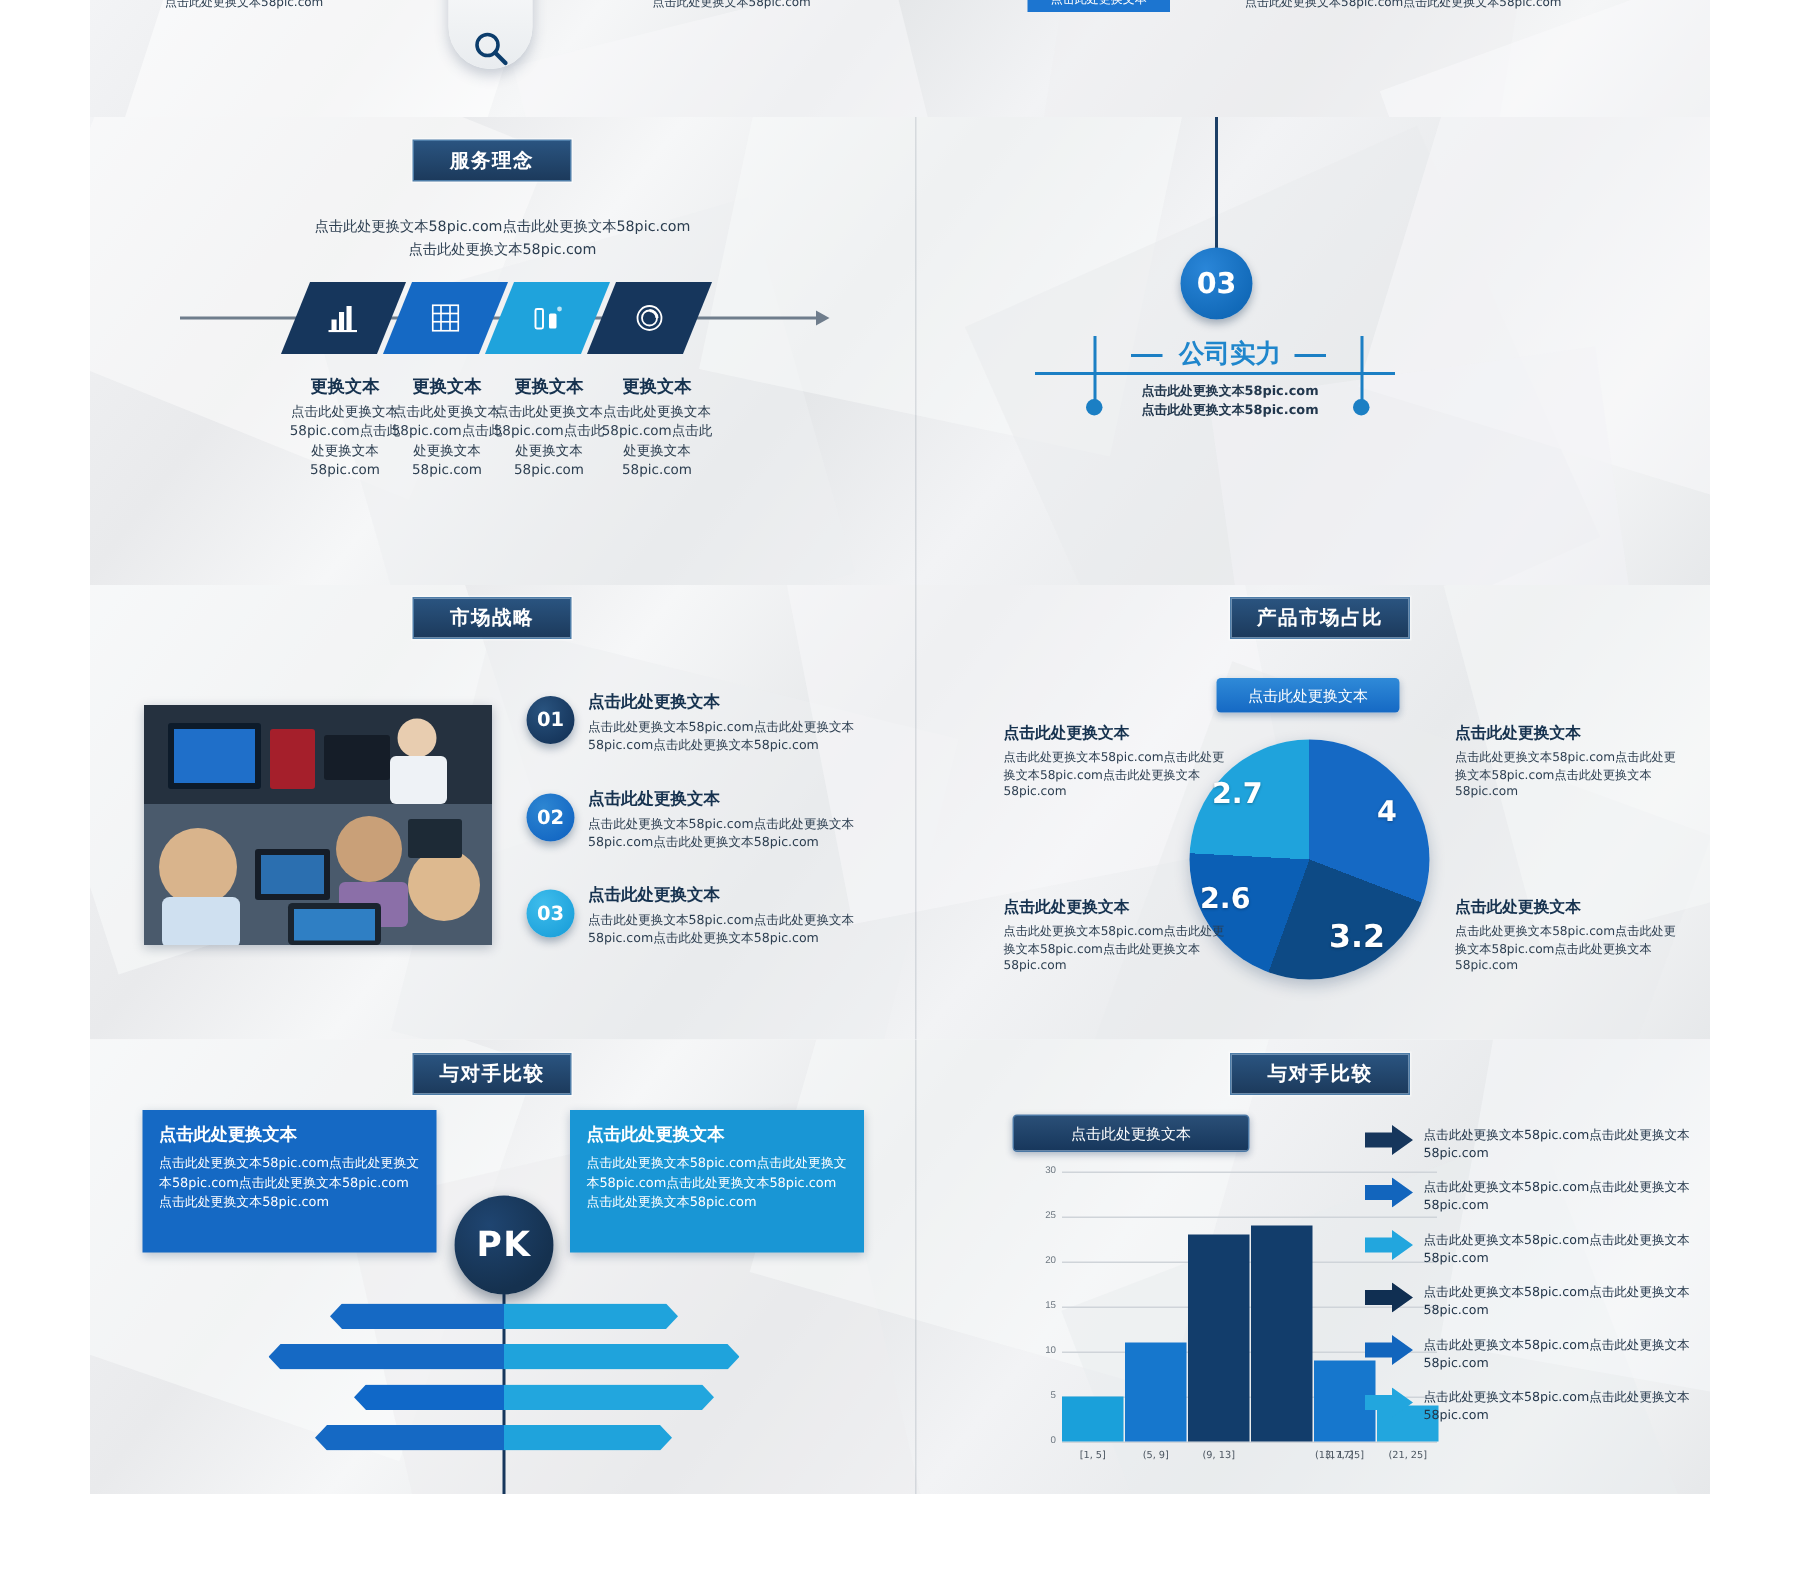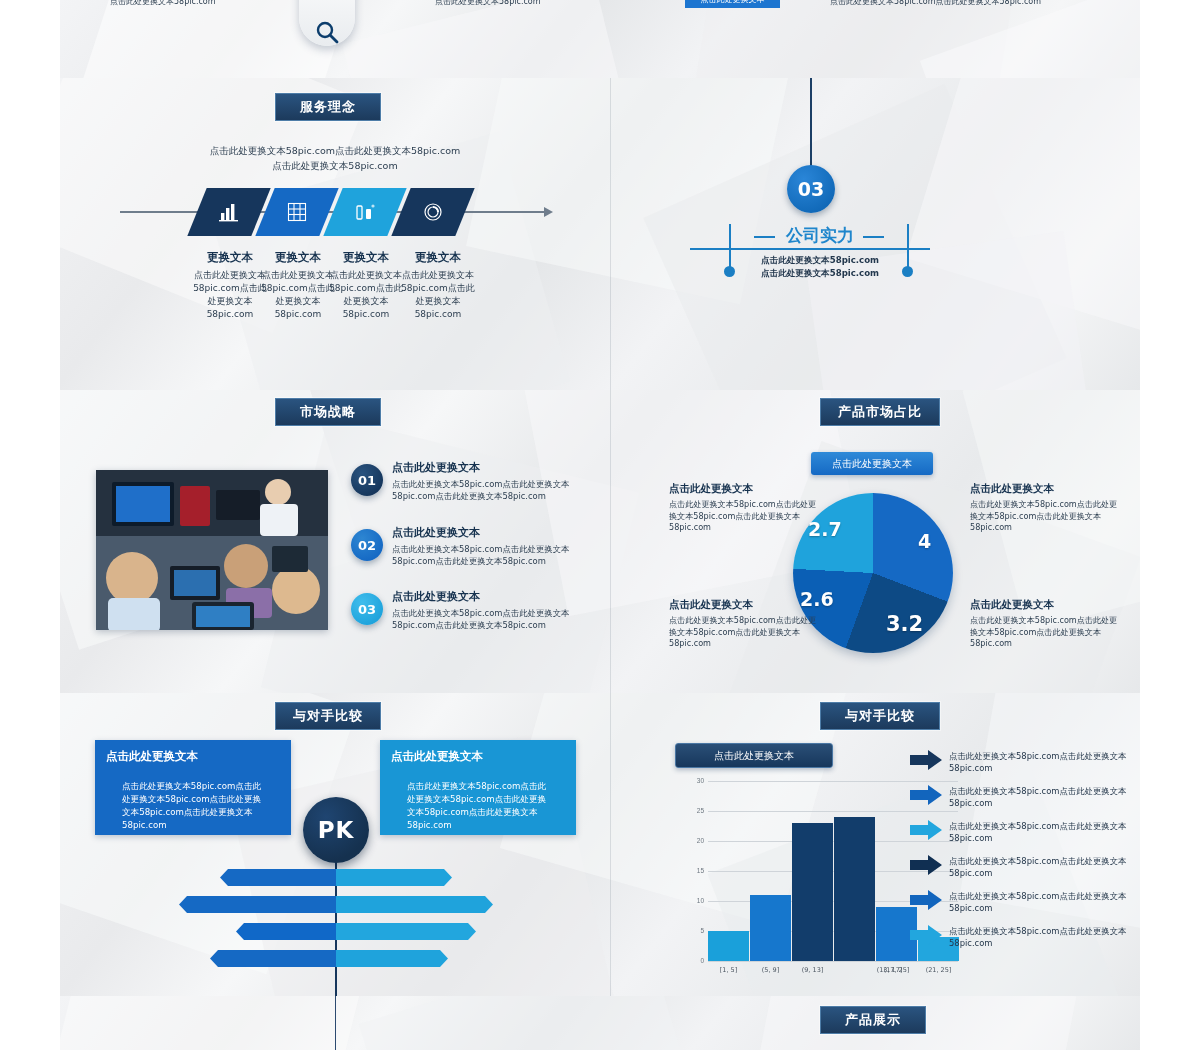--- a/index.html
+++ b/index.html
@@ -38,21 +38,21 @@
      color:#fff;font-weight:bold;box-shadow:0 3px 6px rgba(20,50,80,.35);}
 
   
   .pie{position:absolute;border-radius:50%;box-shadow:0 4px 10px rgba(20,50,90,.25);}
   .pie-lab{position:absolute;color:#fff;font-weight:bold;text-shadow:0 1px 2px rgba(0,0,0,.3);}
 
   
   .pkbox{position:absolute;padding:9px 11px 11px 11px;box-sizing:border-box;color:#fff;
      box-shadow:0 2px 6px rgba(20,50,90,.25);}
   .pkbox h4{margin:0 0 6px 0;font-size:11.5px;font-weight:bold;}
-  .pkbox p{margin:16px;font-size:8.6px;line-height:1.5;}
+  .pkbox p{margin:0;font-size:8.6px;line-height:1.5;}
   .pkcirc{position:absolute;border-radius:50%;background:radial-gradient(circle at 35% 30%,#1f4571,#15314f 70%);
      display:flex;align-items:center;justify-content:center;color:#fff;font-weight:bold;
      box-shadow:0 4px 10px rgba(10,30,55,.45);}
   .pkbar{position:absolute;height:17px;}
 
   
   .gridline{position:absolute;height:1px;background:#cfd4d9;}
   .ytick{position:absolute;font-size:6.5px;color:#6d7780;text-align:right;}
   .xtick{position:absolute;font-size:6.5px;color:#4b5560;text-align:center;}
   .bar{position:absolute;bottom:0;}
@@ -377,22 +377,14 @@
       <p class="cn">点击此处更换文本58pic.com点击此处更换文本58pic.com</p>
     </div>
     <div class="legrow" style="left:850px;top:232px;">
       <svg width="32" height="20" viewBox="0 0 32 20">
         <path d="M0 5 h18 V0 l14 10 -14 10 v-5 H0 Z" fill="#22a6de"></path>
       </svg>
       <p class="cn">点击此处更换文本58pic.com点击此处更换文本58pic.com</p>
     </div>
   </div>
 
-  <div class="slide-strip" style="top:996px;height:54px;">
-    <div class="poly" style="left:0px;top:-40px;width:280px;height:200px;background:#fbfbfc;transform:rotate(14deg);"></div>
-    <div class="poly" style="left:320px;top:-20px;width:300px;height:190px;background:#f1f2f4;transform:rotate(-17deg);"></div>
-    <div class="poly" style="left:700px;top:-30px;width:300px;height:200px;background:#f7f8f9;transform:rotate(11deg);"></div>
-    <div class="divider-v" style="left:275px;background:#2c4a70;"></div>
-
-    <div class="title-plate cn" style="left:760px;top:10px;width:104px;">产品展示</div>
-  </div>
 
 </div>
 
 </body></html>

